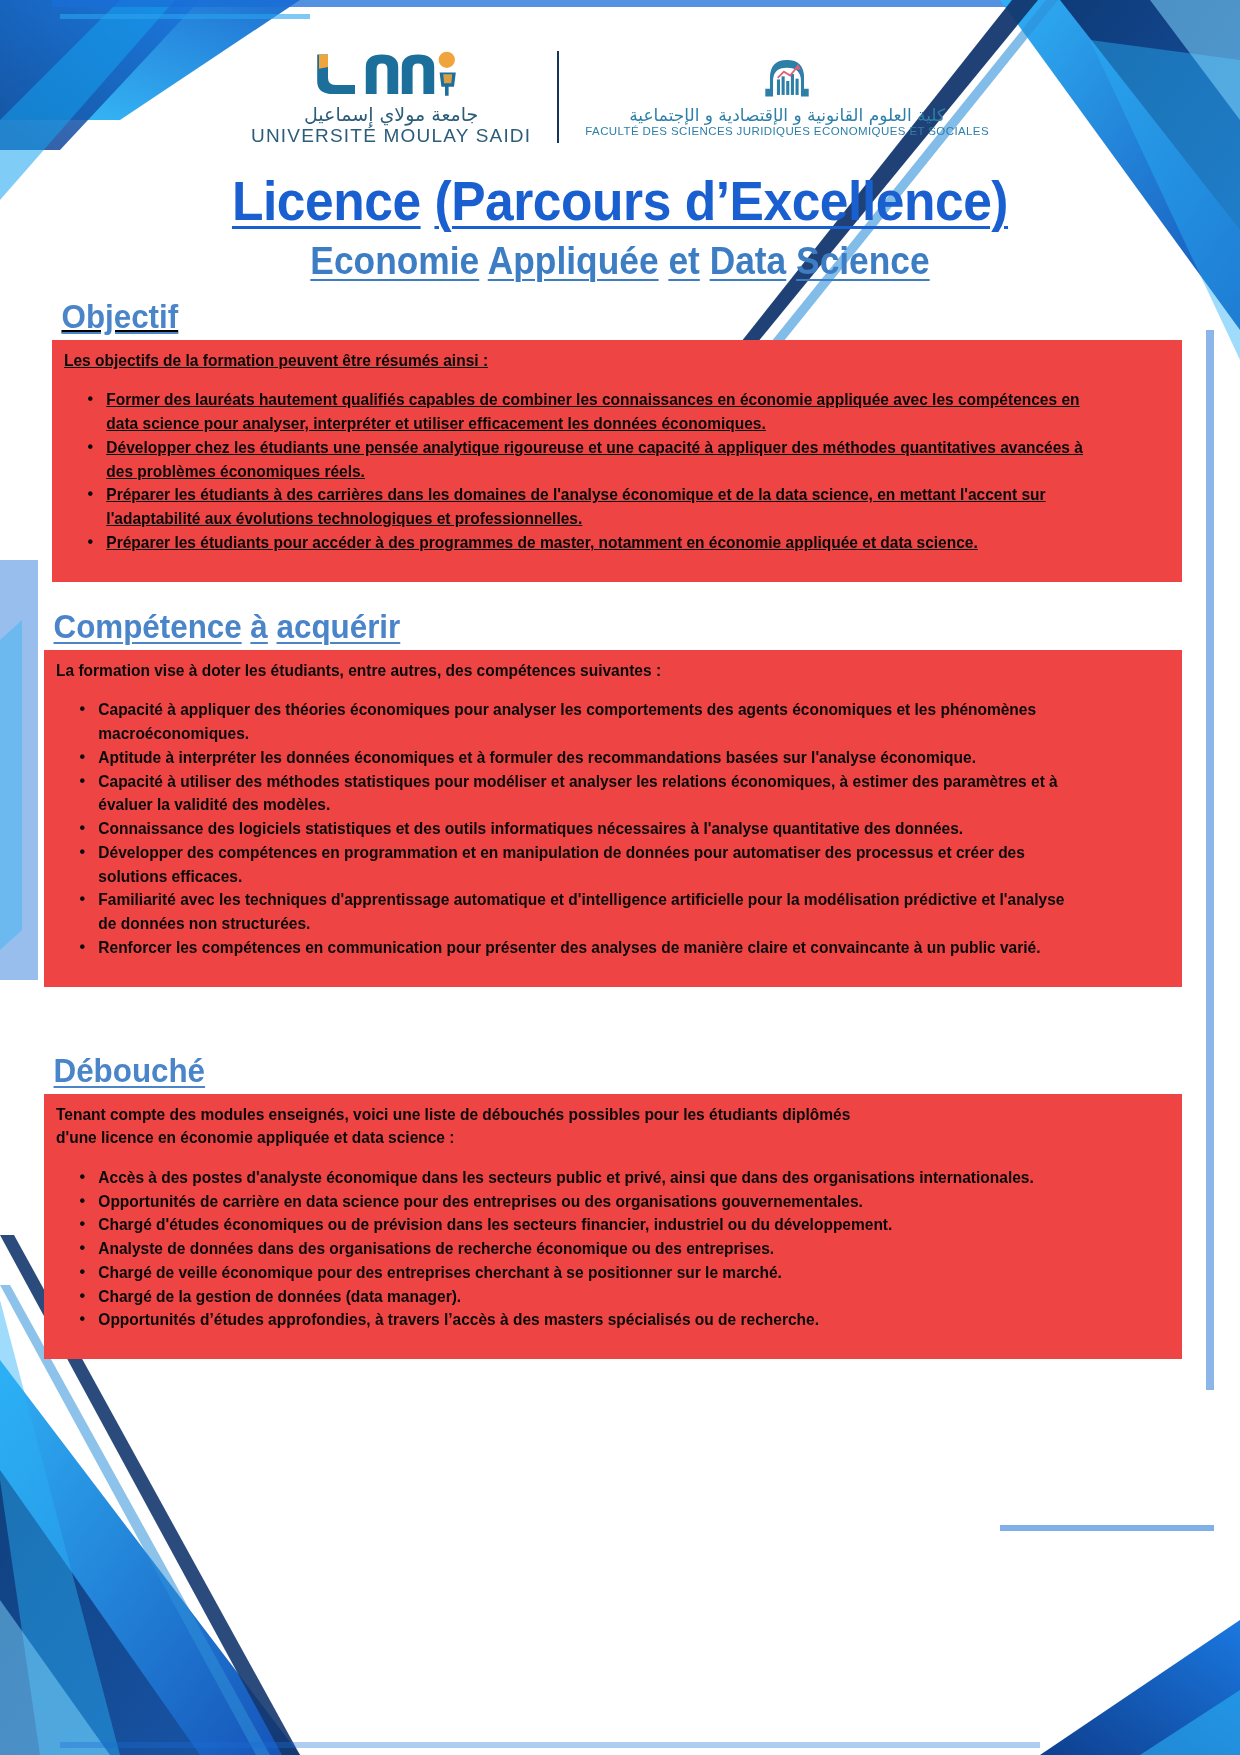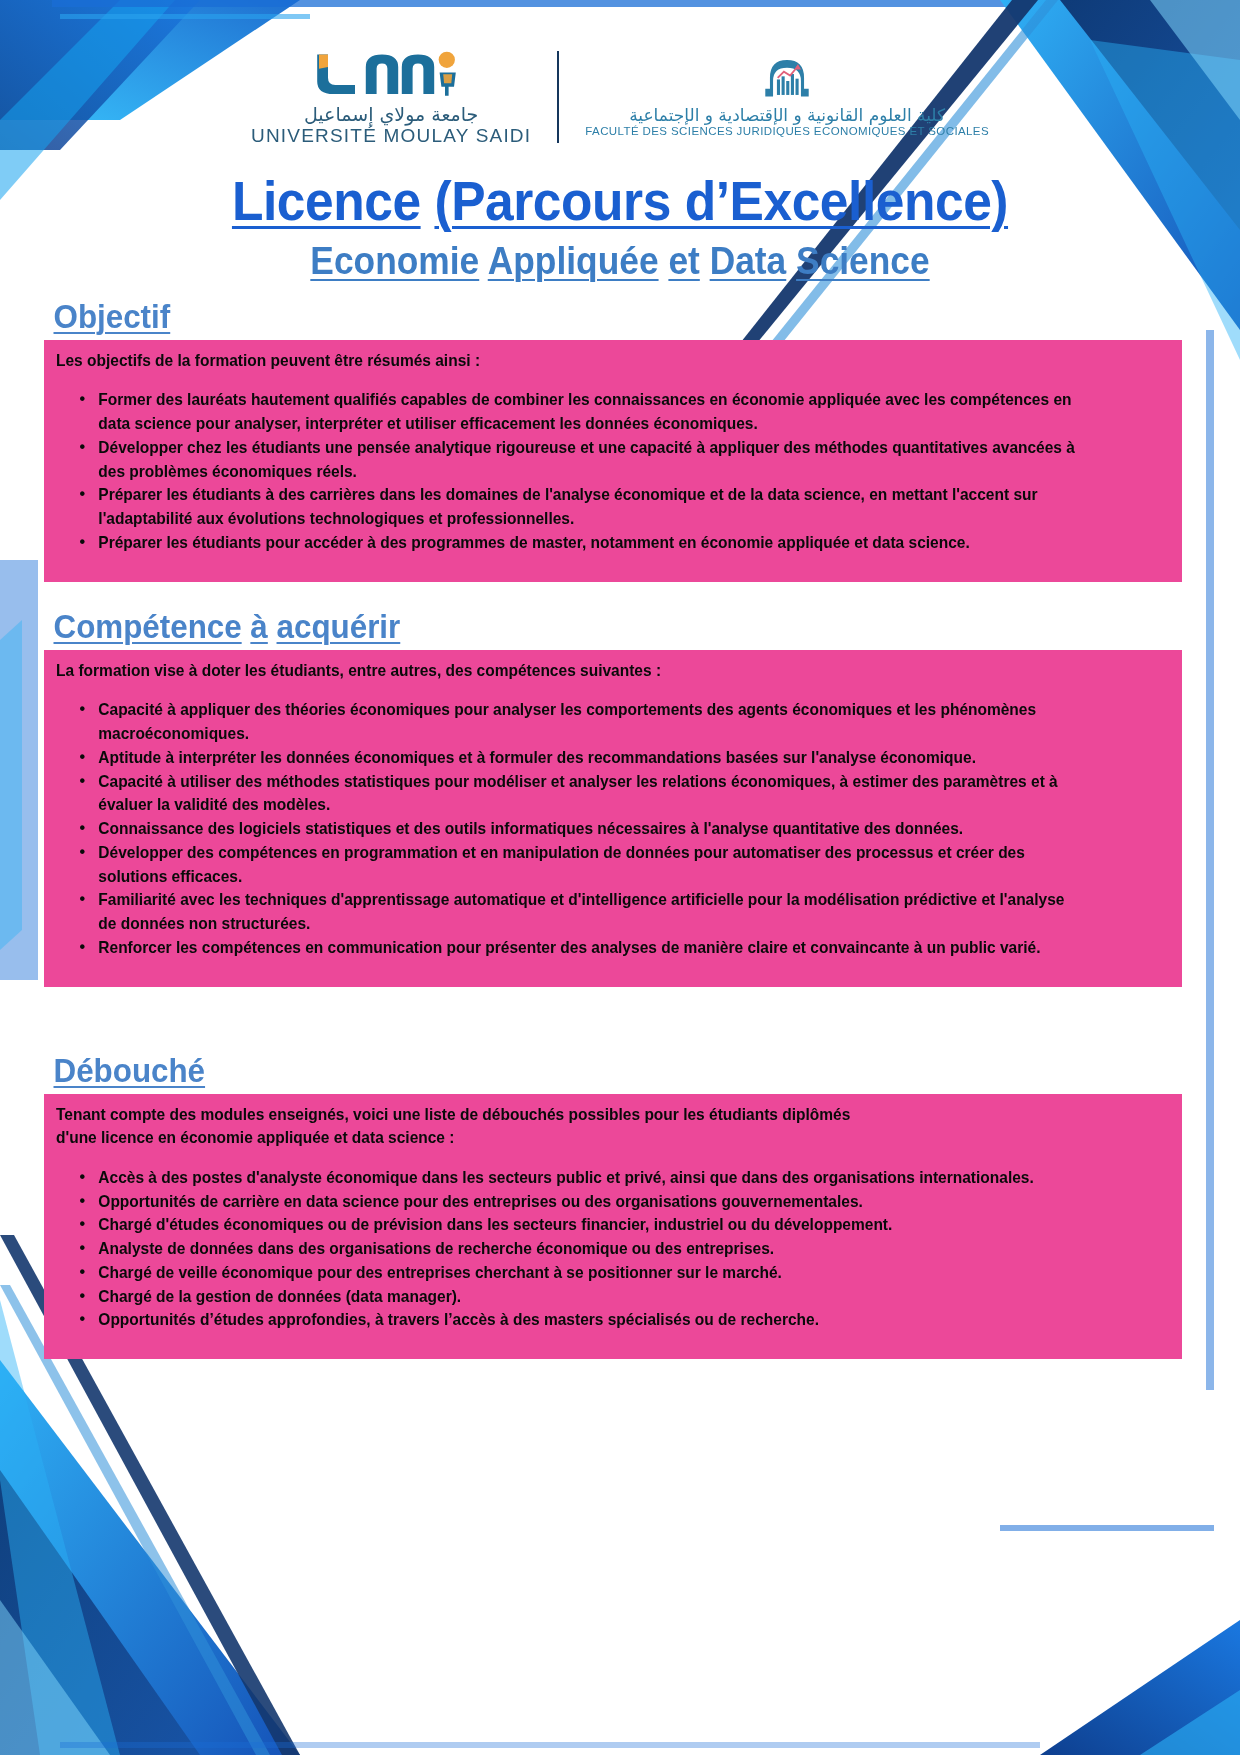--- a/index.html
+++ b/index.html
@@ -65,21 +65,21 @@
   .sec-head{
     font-family:"Liberation Sans", sans-serif;
     font-weight:bold;font-size:33px;color:#4a84c9;
     margin:0 0 4px 0;padding-left:10px;
     transform:scaleX(0.95);transform-origin:left center;
   }
   .sec-head u{text-decoration:underline;text-decoration-thickness:2px;text-underline-offset:4px;}
 
   
   .panel{
-    background:#ec4899;
+    background:#ef4444;
     padding:9px 18px 11px 12px;
   }
   .lead{
     font-family:"Liberation Sans", sans-serif;
     font-weight:bold;font-size:16.5px;color:#0a0a0a;
     line-height:1.42;margin:0 0 1px 0;
     transform:scaleX(0.94);transform-origin:left center;
     white-space:pre-line;
   }
   ul.blist{margin:16px;padding:0;list-style:none;}
@@ -89,21 +89,21 @@
     font-weight:bold;font-size:16.5px;color:#0a0a0a;
     line-height:1.44;margin:0 0 0 0;
     transform:scaleX(0.94);transform-origin:left center;
   }
   ul.blist li::before{
     content:"•";position:absolute;left:8px;top:-1px;
     font-size:17px;color:#0a0a0a;
   }
 
   
-  #sec-objectif{position:absolute;left:44px;right:58px;top:298px;}
+  #sec-objectif{position:absolute;left:52px;right:58px;top:298px;text-decoration:underline;}
   #sec-competence{position:absolute;left:44px;right:58px;top:608px;}
   #sec-debouche{position:absolute;left:44px;right:58px;top:1052px;}
 
   
   .footer{
     position:absolute;left:0;right:0;top:1414px;text-align:center;
   }
   .footer .lbl{
     font-family:"Liberation Sans", sans-serif;
     font-weight:bold;font-size:27px;color:#2a65b4;

